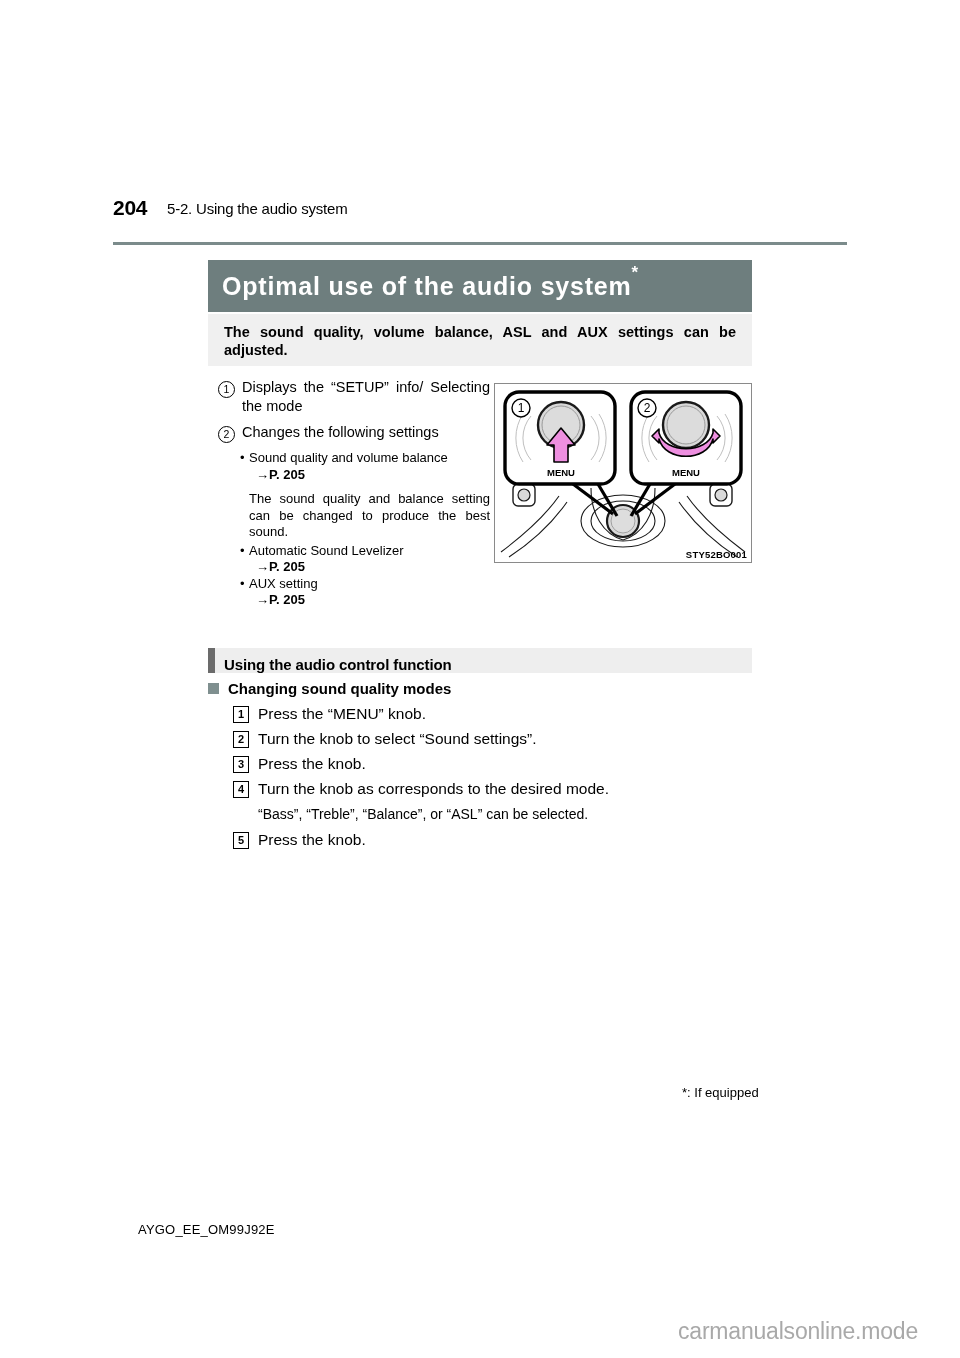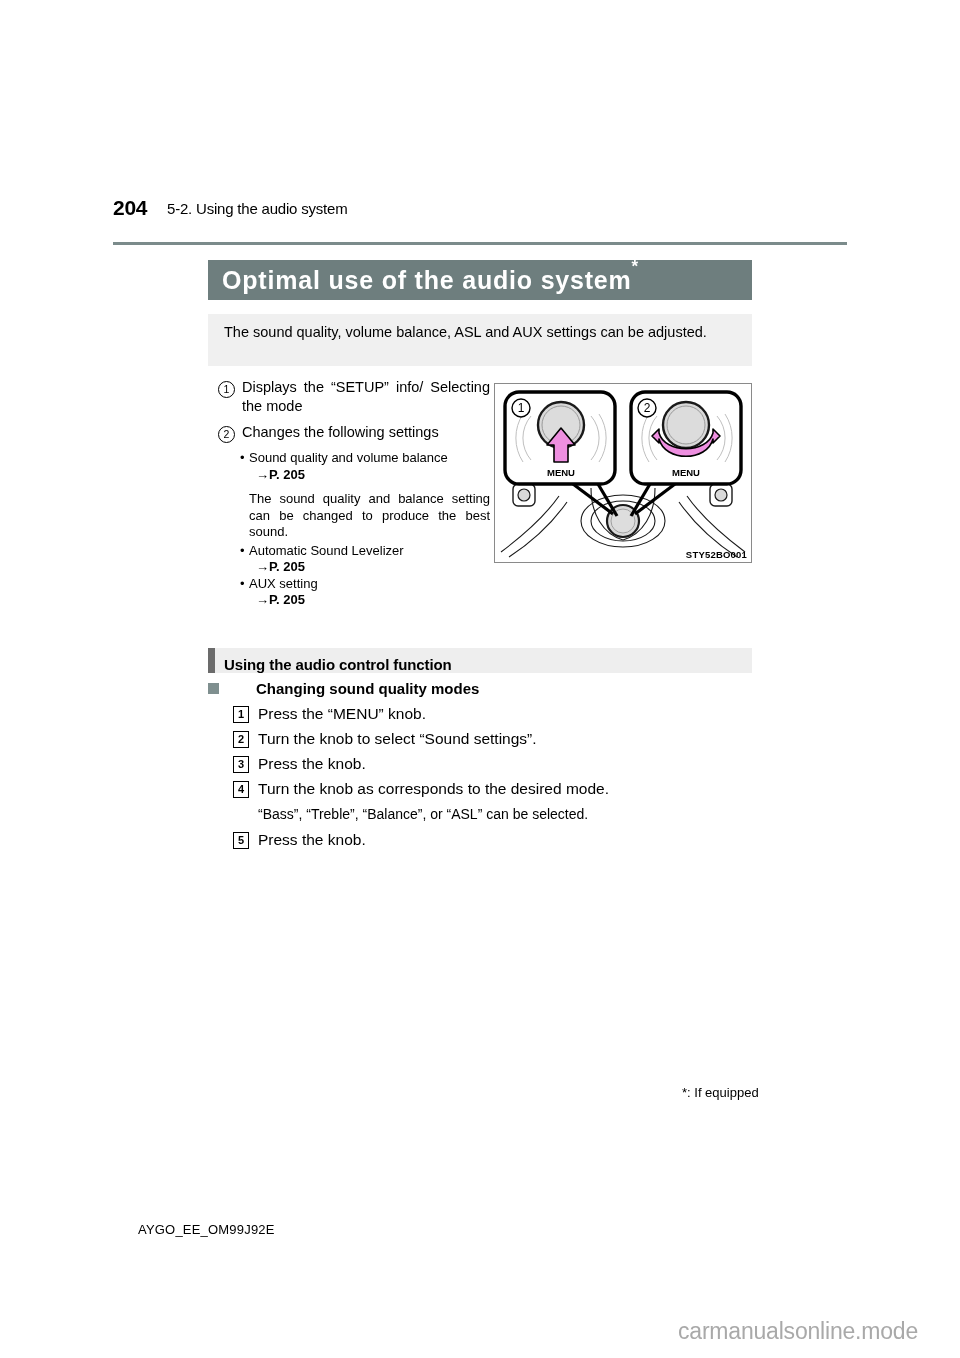--- a/index.html
+++ b/index.html
@@ -47,21 +47,21 @@
     height: 3px;
     background: #7b8b8b;
   }
 
   
   .title-bar {
     position: absolute;
     left: 208px;
     top: 260px;
     width: 544px;
-    height: 40px;
+    height: 52px;
     background: #6e7e7e;
     display: flex;
     align-items: center;
   }
   .title-bar .title-text {
     color: #ffffff;
     font-size: 25px;
     font-weight: bold;
     letter-spacing: 0.8px;
     padding-left: 14px;
@@ -82,21 +82,21 @@
     left: 208px;
     top: 314px;
     width: 544px;
     height: 52px;
     background: #f0f0f0;
   }
   .intro-box p {
     margin: 0;
     padding: 9px 16px 0 16px;
     font-size: 14.5px;
-    font-weight: normal;
+    font-weight: bold;
     line-height: 18px;
     text-align: justify;
     text-align-last: left;
   }
 
   
   .body-left {
     position: absolute;
     left: 218px;
     top: 378px;
@@ -207,21 +207,20 @@
     left: 208px;
     top: 680px;
     width: 560px;
   }
   .sq-head {
     display: flex;
     align-items: center;
     font-size: 15px;
     font-weight: bold;
     margin-bottom: 7px;
-    gap: 28px;
   }
   .sq-marker {
     width: 11px;
     height: 11px;
     background: #7f8f8f;
     margin-right: 9px;
     flex: 0 0 auto;
   }
   .step-row {
     display: flex;

